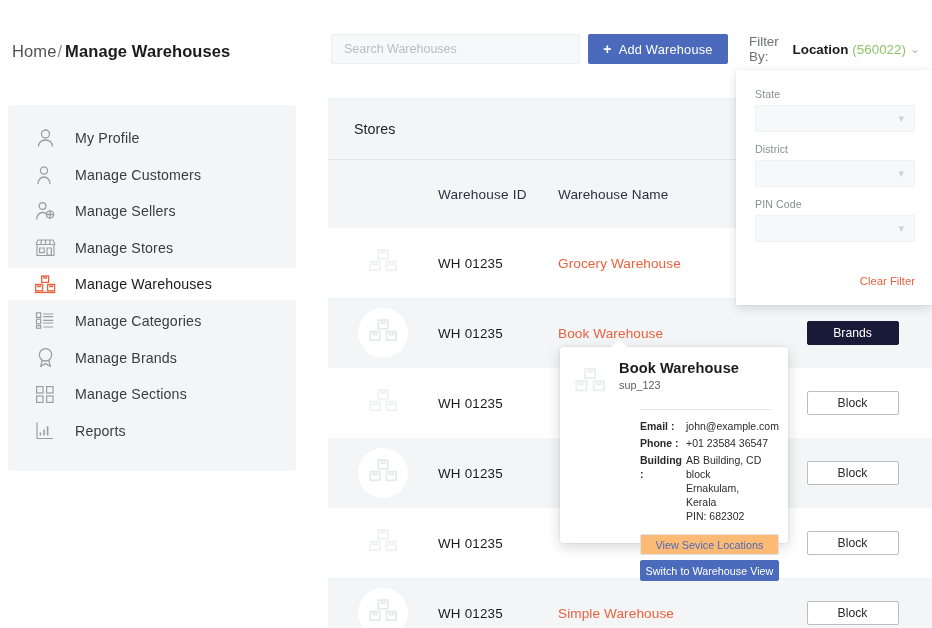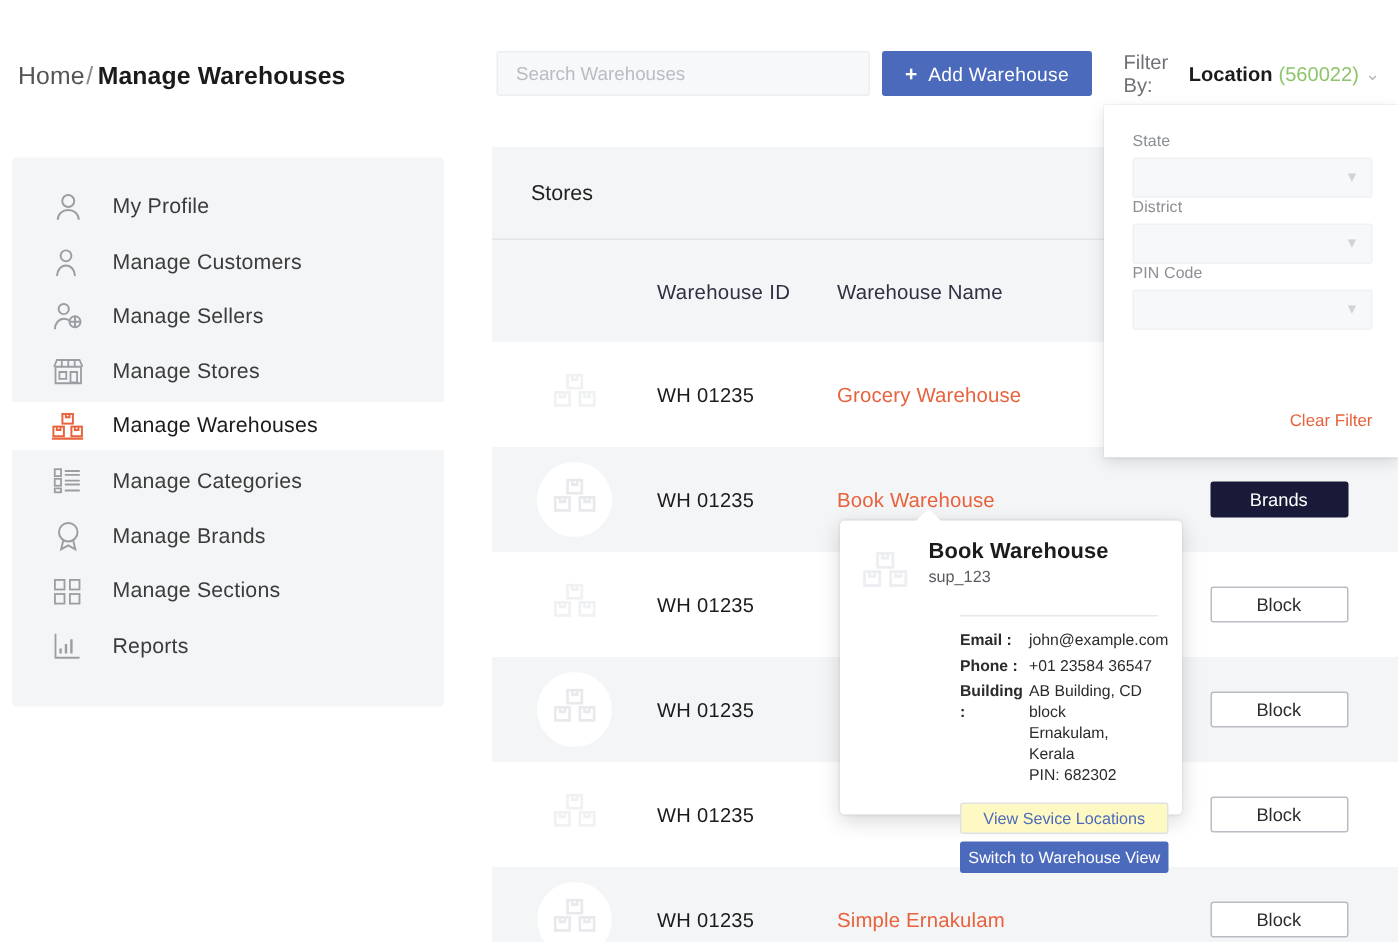--- a/index.html
+++ b/index.html
@@ -96,21 +96,21 @@
   }
 
   .filter-panel {
     position: absolute; left: 736px; top: 70px;
     width: 196px; height: 235px;
     background: #ffffff;
     box-shadow: 0 3px 10px rgba(0,0,0,.13), 0 0 1px rgba(0,0,0,.15);
     padding: 18px 17px 0 19px;
     z-index: 6;
   }
-  .f-field { }
+  .f-field { margin-bottom: 11px; }
   .f-field .f-name {
     font-size: 10.6px; color: #8b8e93; margin-bottom: 5px; letter-spacing: .1px;
   }
   .f-select {
     height: 27px; background: #f7f8fa;
     border: 1px solid #f0f1f4; border-radius: 2px;
     display: flex; align-items: center; justify-content: flex-end;
     padding-right: 10px; cursor: pointer;
   }
   .f-select .chev { color: #cfd2d7; font-size: 11px; line-height: 1; }
@@ -195,21 +195,21 @@
   .popup-div {
     height: 1px; background: #e6e8eb; margin: 10px 0 9px 66px;
   }
   .kv { display: flex; font-size: 10.5px; line-height: 14px; margin-left: 66px; }
   .kv .k { width: 46px; flex: none; color: #2b2b2b; font-weight: bold; }
   .kv .v { color: #2b2b2b; }
   .kv + .kv { margin-top: 3px; }
   .popup-btns { margin: 11px 13px 0 66px; }
   .p-btn-outline {
     display: block; width: 139px; height: 21px;
-    background: #fef9c3; border: 1px solid #dfe1e5; border-radius: 2px;
+    background: #fdba74; border: 1px solid #dfe1e5; border-radius: 2px;
     font-family: "Liberation Sans", sans-serif;
     font-size: 10.8px; color: #4b6abb; cursor: pointer;
   }
   .p-btn-fill {
     display: block; width: 139px; height: 21px; margin-top: 5px;
     background: #4b6abb; border: 1px solid #4b6abb; border-radius: 2px;
     font-family: "Liberation Sans", sans-serif;
     font-size: 10.8px; color: #ffffff; cursor: pointer;
   }
 
@@ -449,21 +449,21 @@
         <span class="wh-ico">
           <svg width="30" height="28" viewBox="0 0 22 20" fill="none" stroke="#e7e9ec" stroke-width="1.3">
             <rect x="7.6" y="2" width="7" height="6.4"></rect>
               <rect x="1.6" y="10.4" width="7" height="6.4"></rect>
             <rect x="13.6" y="10.4" width="7" height="6.4"></rect>
             <path d="M9.9 2v2.2h2.4V2M3.9 10.4v2.2h2.4v-2.2M15.9 10.4v2.2h2.4v-2.2"></path>
           </svg>
         </span>
       </div>
       <div class="c-id">WH 01235</div>
-      <div class="c-name">Simple Ernakulam</div>
+      <div class="c-name">Simple Warehouse</div>
       <div class="c-act">
         <button class="btn-block">Block</button>
       </div>
     </div>
 
   </div>
 
   <div class="popup">
     <span class="arrow"></span>
     <div class="popup-head">

